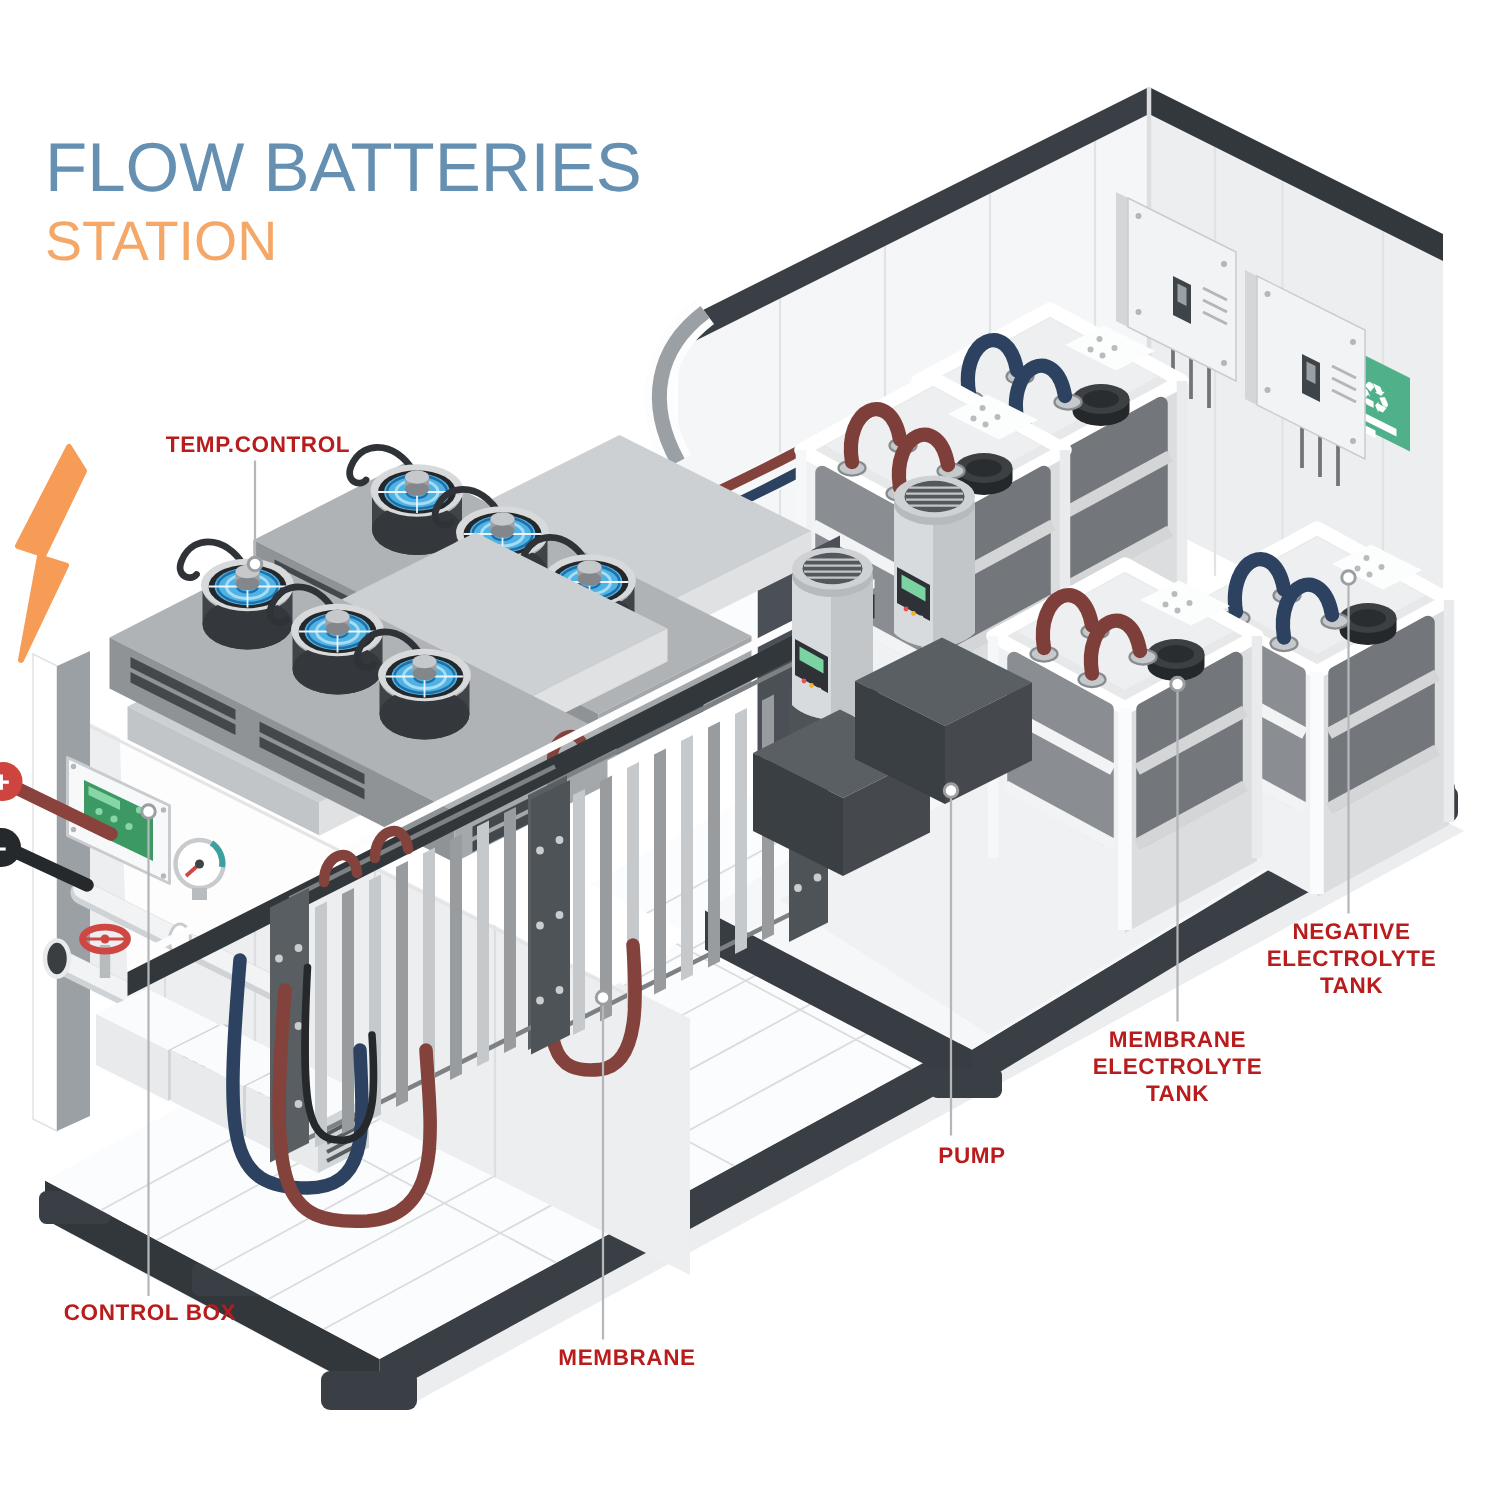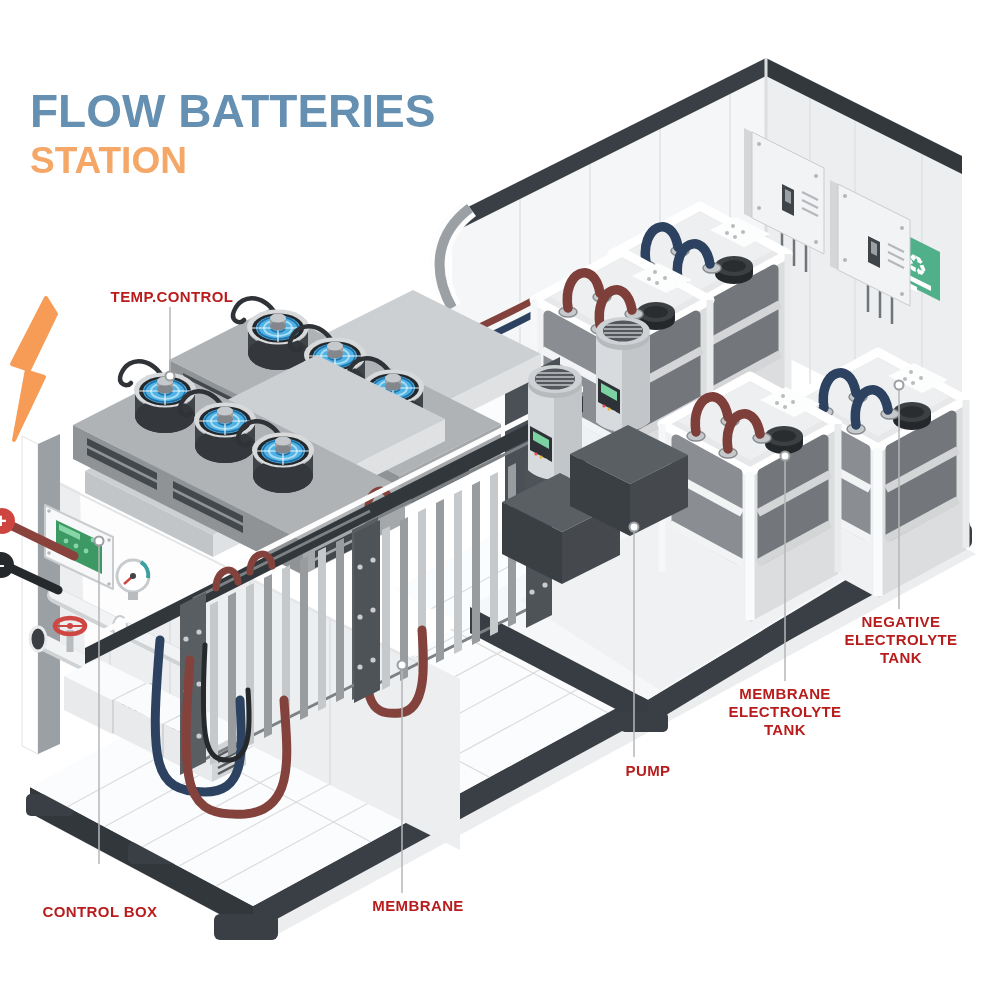--- a/index.html
+++ b/index.html
@@ -1,21 +1,21 @@
 <!DOCTYPE html>
 <html><head>
 <meta charset="utf-8">
 <style>
   html,body{margin:0;padding:0;background:#fff;}
   .stage{position:relative;width:1000px;height:1000px;background:#ffffff;overflow:hidden;
          font-family:"Liberation Sans",sans-serif;}
   .stage svg{position:absolute;left:0;top:0;}
   .hdr{position:absolute;left:30px;top:88px;line-height:1;}
-  .hdr .t1{font-size:46px;font-weight:bold;color:#6590b2;letter-spacing:0;}
-  .hdr .t2{font-size:37px;font-weight:bold;color:#f5a768;margin-top:8px;}
+  .hdr .t1{font-size:46px;font-weight:normal;color:#6590b2;letter-spacing:0;}
+  .hdr .t2{font-size:37px;font-weight:normal;color:#f5a768;margin-top:8px;}
   .lbl{position:absolute;transform:translateX(-50%);color:#b91c1c;font-weight:bold;
        font-size:15px;letter-spacing:.4px;text-align:center;white-space:pre-line;line-height:18px;}
 </style>
 </head>
 <body>
 
 <div class="stage">
 
 <svg width="1000" height="1000" viewBox="0 0 1000 1000">
   <defs>
@@ -389,21 +389,21 @@
         <circle cx="899" cy="385" r="4.5"></circle>
   </g>
 </svg>
 
 <div class="hdr">
   <div class="t1">FLOW BATTERIES</div>
   <div class="t2">STATION</div>
 </div>
 
 <div class="lbl" style="left:172px;top:288px;">TEMP.CONTROL</div>
-<div class="lbl" style="left:100px;top:867px;margin-top:36px;">CONTROL BOX</div>
+<div class="lbl" style="left:100px;top:867px;">CONTROL BOX</div>
 <div class="lbl" style="left:398px;top:897px;margin-left:20px;">MEMBRANE</div>
 <div class="lbl" style="left:632px;top:762px;margin-left:16px;">PUMP</div>
 <div class="lbl" style="left:785px;top:685px;">MEMBRANE
 ELECTROLYTE
 TANK</div>
 <div class="lbl" style="left:901px;top:613px;">NEGATIVE
 ELECTROLYTE
 TANK</div>
 
 </div>

